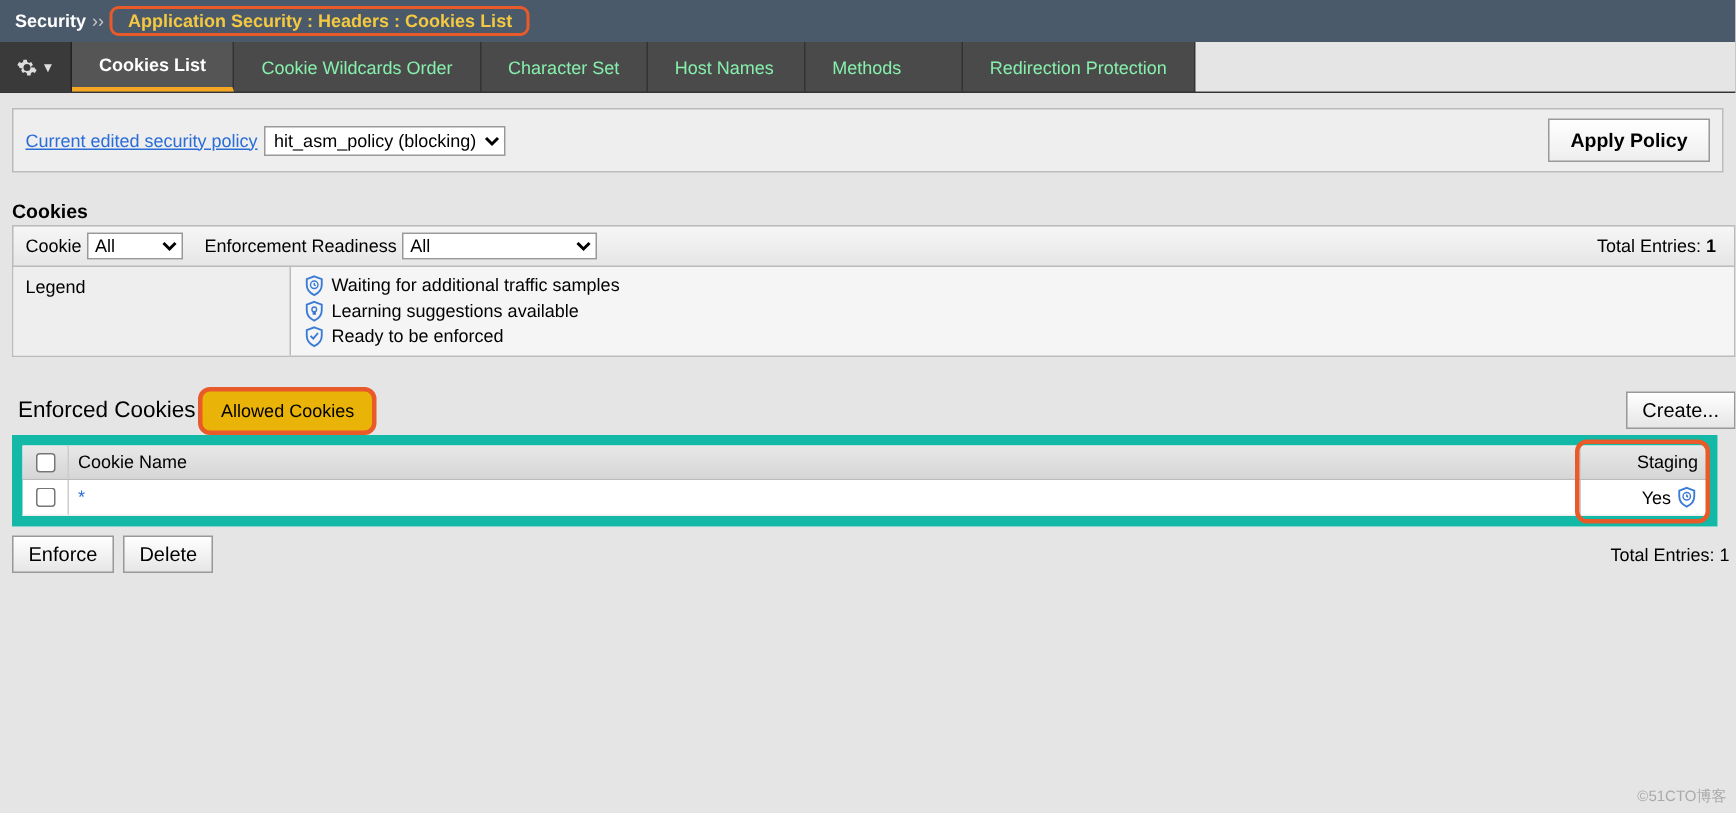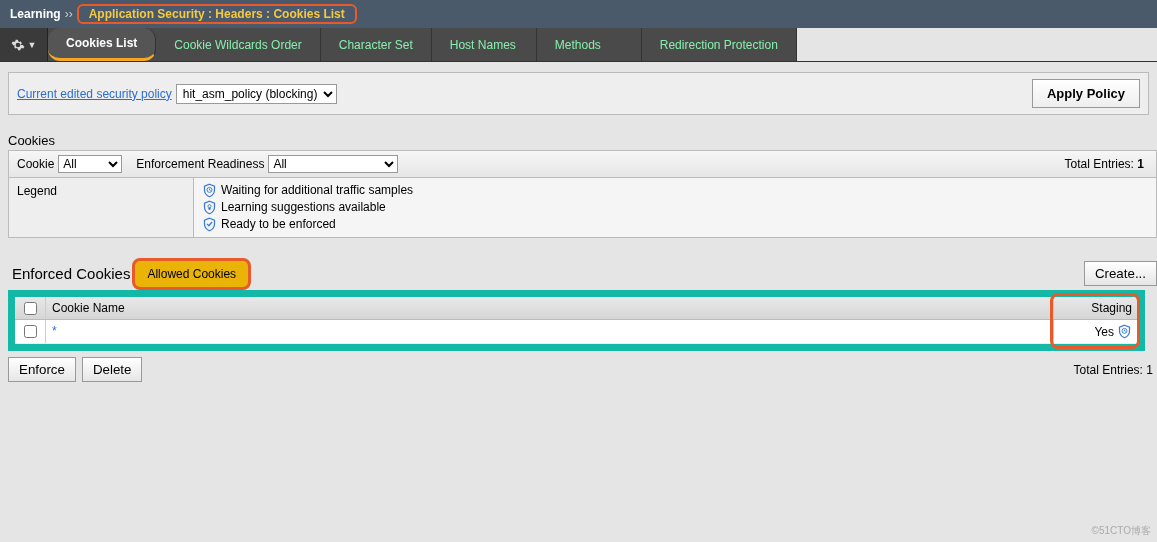--- a/index.html
+++ b/index.html
@@ -9,32 +9,32 @@
     .topbar { background: #4a5a6a; color: #fff; padding: 4px 10px; display: flex; align-items: center; height: 28px; }
     .topbar .root { font-weight: bold; color: #fff; }
     .topbar .arrows { margin: 0 4px; color: #ccc; }
     .breadcrumb-highlight { border: 2px solid #e85a2a; border-radius: 6px; padding: 1px 10px; color: #f5c842; font-weight: bold; }
     
     
     .tabbar { background: #4a4a4a; display: flex; align-items: stretch; height: 34px; border-bottom: 1px solid #333; }
     .gear-menu { width: 48px; display: flex; align-items: center; justify-content: center; background: #3a3a3a; border-right: 1px solid #222; color: #ddd; cursor: pointer; }
     .gear-menu svg { fill: #ddd; }
     .tab { padding: 0 18px; display: flex; align-items: center; color: #86efac; border-right: 1px solid #333; cursor: pointer; min-width: 105px; }
-    .tab.active { background: #555; color: #fff; font-weight: bold; border-bottom: 3px solid #f5a623; border-radius: 12px; }
+    .tab.active { background: #555; color: #fff; font-weight: bold; border-bottom: 3px solid #f5a623; }
     .tabbar-end { flex: 1; background: #e5e5e5; }
     
     
     .policybar { display: flex; align-items: center; justify-content: space-between; margin: 10px 8px 8px 8px; background: #eee; border: 1px solid #bbb; padding: 6px 8px; }
     .policy-left { display: flex; align-items: center; gap: 4px; }
     .policy-label { color: #2a6dd6; text-decoration: underline; }
     .policy-select { border: 1px solid #999; background: #fff; font-size: 12px; padding: 1px 2px; }
     .apply-btn { background: linear-gradient(#fff,#eee); border: 1px solid #999; padding: 6px 14px; font-weight: bold; font-size: 13px; cursor: pointer; }
     
     
-    .section-title { font-weight: normal; font-size: 13px; margin: 18px 0 2px 8px; }
+    .section-title { font-weight: bold; font-size: 13px; margin: 18px 0 2px 8px; }
     
     
     .filterbar { display: flex; align-items: center; background: linear-gradient(#f6f6f6,#e6e6e6); border: 1px solid #bbb; margin: 0 0 0 8px; padding: 4px 8px; }
     .filterbar label { margin-right: 4px; }
     .filterbar select { border: 1px solid #999; font-size: 12px; margin-right: 14px; background:#fff; }
     .filterbar .spacer { flex: 1; }
     .total-entries { margin-right: 4px; }
     
     
     .legend-row { display: flex; border: 1px solid #bbb; border-top: none; margin: 0 0 0 8px; background: #f5f5f5; }
@@ -68,21 +68,21 @@
     .action-btn { border: 1px solid #999; background: linear-gradient(#fff,#e6e6e6); padding: 4px 10px; cursor: pointer; }
     .action-spacer { flex: 1; }
     .footer-total { margin-right: 4px; }
     
     .watermark { position: absolute; bottom: 4px; right: 6px; color: #aaa; font-size: 10px; }
   </style>
 </head>
 <body>
 
 <div class="topbar">
-  <span class="root">Learning</span>
+  <span class="root">Security</span>
   <span class="arrows">››</span>
   <span class="breadcrumb-highlight">Application Security : Headers : Cookies List</span>
 </div>
 
 <div class="tabbar">
   <div class="gear-menu">
     <svg width="14" height="14" viewBox="0 0 24 24">
         <path d="M12 8a4 4 0 100 8 4 4 0 000-8zm9 4a7 7 0 01-.1 1.2l2.1 1.6-2 3.4-2.5-1a7 7 0 01-2 1.2l-.4 2.6h-4l-.4-2.6a7 7 0 01-2-1.2l-2.5 1-2-3.4 2.1-1.6A7 7 0 013 12a7 7 0 01.1-1.2L1 9.2l2-3.4 2.5 1a7 7 0 012-1.2L7.9 3h4l.4 2.6a7 7 0 012 1.2l2.5-1 2 3.4-2.1 1.6c.1.4.1.8.1 1.2z"></path>
       </svg>
     <span style="font-size:9px;margin-left:3px">▼</span>

